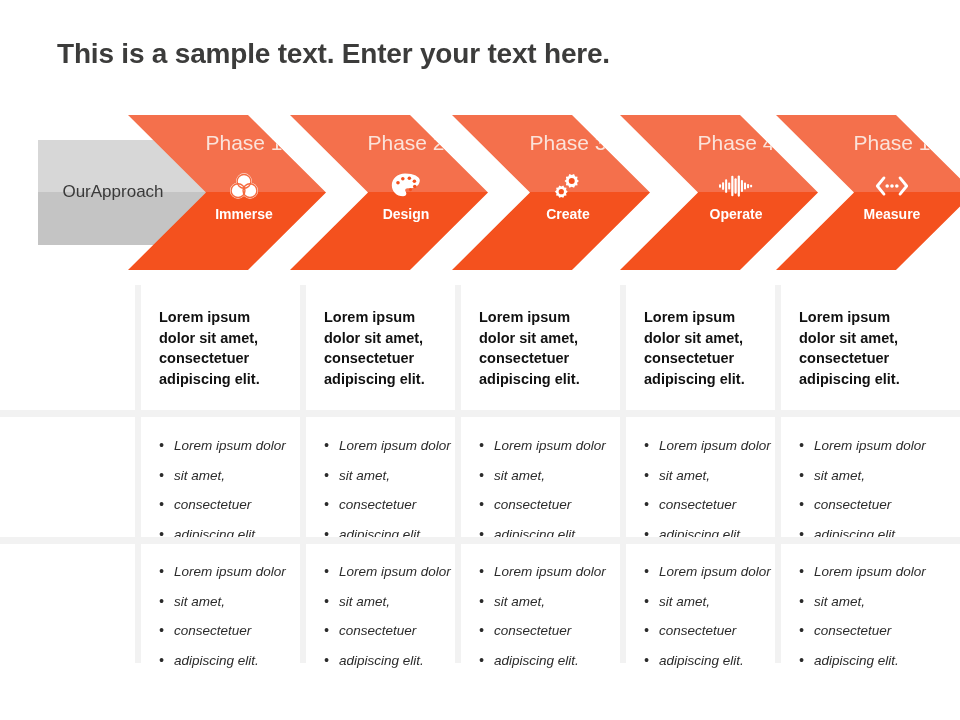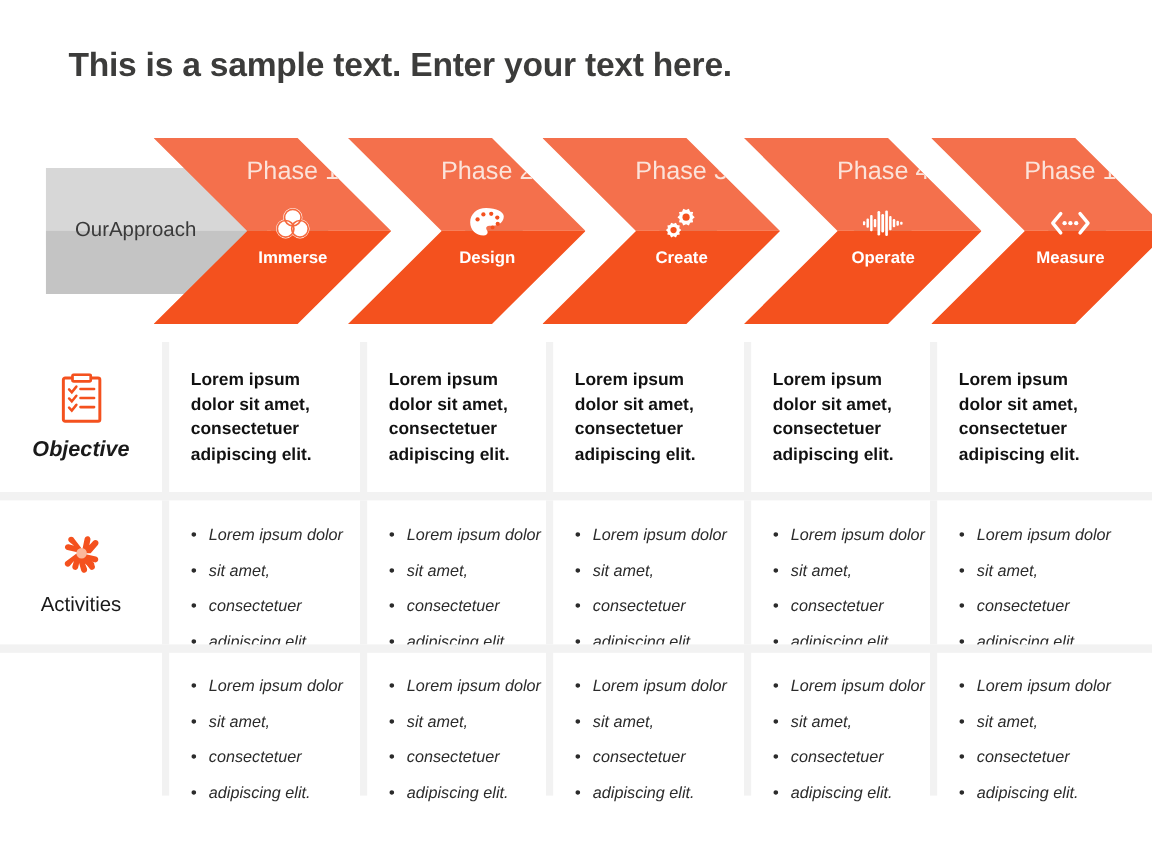--- a/index.html
+++ b/index.html
@@ -244,37 +244,20 @@
               </svg>
             </div>
             <div class="phase-label">Measure</div>
           </div>
         </div>
       </div>
   </div>
 
   <div id="matrix">
       <div class="row" style="top: 0px; height: 125px;">
-        <div class="cat-cell">
-          <div class="cat-icon">
-            <svg viewBox="0 0 40 46" width="38" height="44">
-              <rect x="4" y="4" width="32" height="38" rx="1.6" fill="#fff" stroke="#f4511e" stroke-width="2.6"></rect>
-              <rect x="12" y="1" width="16" height="6" rx="1.2" fill="#fff" stroke="#f4511e" stroke-width="2.4"></rect>
-              <g stroke="#f4511e" stroke-width="2.2" fill="none" stroke-linecap="round">
-                <polyline points="9,14 11.4,16.6 15.4,11.6"></polyline>
-                <polyline points="9,22 11.4,24.6 15.4,19.6"></polyline>
-                <polyline points="9,30 11.4,32.6 15.4,27.6"></polyline>
-                <line x1="19" y1="13.6" x2="31" y2="13.6"></line>
-                <line x1="19" y1="21.6" x2="31" y2="21.6"></line>
-                <line x1="19" y1="29.6" x2="31" y2="29.6"></line>
-              </g>
-            </svg>
-          </div>
-          <div class="cat-label em">Objective</div>
-        </div>
         <div class="data-cell" style="left: 141px; width: 160px;">
           <div class="obj-text">Lorem ipsum dolor sit amet, consectetuer adipiscing elit.</div>
         </div>
         <div class="data-cell" style="left: 306px; width: 150px;">
           <div class="obj-text">Lorem ipsum dolor sit amet, consectetuer adipiscing elit.</div>
         </div>
         <div class="data-cell" style="left: 461px; width: 160px;">
           <div class="obj-text">Lorem ipsum dolor sit amet, consectetuer adipiscing elit.</div>
         </div>
         <div class="data-cell" style="left: 626px; width: 150px;">
@@ -284,35 +267,20 @@
           <div class="obj-text">Lorem ipsum dolor sit amet, consectetuer adipiscing elit.</div>
         </div>
         <div class="v-sep" style="left: 135px; height: 125px;"></div>
         <div class="v-sep" style="left: 300px; height: 125px;"></div>
         <div class="v-sep" style="left: 455px; height: 125px;"></div>
         <div class="v-sep" style="left: 620px; height: 125px;"></div>
         <div class="v-sep" style="left: 775px; height: 125px;"></div>
       </div>
       <div class="row-sep" style="top: 125px;"></div>
       <div class="row" style="top: 132px; height: 120px;">
-        <div class="cat-cell">
-          <div class="cat-icon">
-            <svg viewBox="0 0 46 46" width="44" height="44">
-              <g fill="#f4511e">
-      <path d="M23 21l2.6-12.6c.3-1.6 1.7-2.6 3.2-2.2 1.4.4 2.2 1.8 1.9 3.2l-1 4.6 3.4-3.8c1-1.1 2.7-1.2 3.8-.2 1.1 1 1.1 2.6.2 3.7L30.9 21z"></path>
-      <path d="M23 21l12.4 2.8c1.6.4 2.5 1.9 2 3.3-.5 1.4-1.9 2.1-3.3 1.7l-4.5-1.2 4 3.2c1.2.9 1.4 2.5.5 3.7-.9 1.1-2.6 1.3-3.7.4L23.6 26z"></path>
-      <path d="M23 21l-3 12.4c-.4 1.6-1.9 2.5-3.3 2-1.4-.5-2.1-1.9-1.7-3.3l1.3-4.5-3.3 4c-.9 1.2-2.6 1.4-3.7.5-1.2-.9-1.3-2.6-.4-3.7L18 21.6z"></path>
-      <path d="M23 21L10.6 18.2c-1.6-.4-2.5-1.9-2-3.3.5-1.4 1.9-2.1 3.3-1.7l4.5 1.2-4-3.2c-1.2-.9-1.4-2.5-.5-3.7.9-1.1 2.6-1.3 3.7-.4L22.4 16z"></path>
-      <path d="M23 21l10 7.6c1.3 1 1.5 2.7.5 3.9-1 1.1-2.7 1.2-3.9.2l-3.6-2.9 1.7 4.4c.5 1.5-.2 3-1.6 3.5-1.4.5-2.9-.2-3.4-1.6L19 23z"></path>
-    </g>
-              <circle cx="23" cy="21" r="4.6" fill="#fbb89c"></circle>
-            </svg>
-          </div>
-          <div class="cat-label">Activities</div>
-        </div>
         <div class="data-cell" style="left: 141px; width: 160px;">
           <ul class="bullets">
             <li>Lorem ipsum dolor</li>
             <li>sit amet,</li>
             <li>consectetuer</li>
             <li>adipiscing elit.</li>
           </ul>
         </div>
         <div class="data-cell" style="left: 306px; width: 150px;">
           <ul class="bullets">

